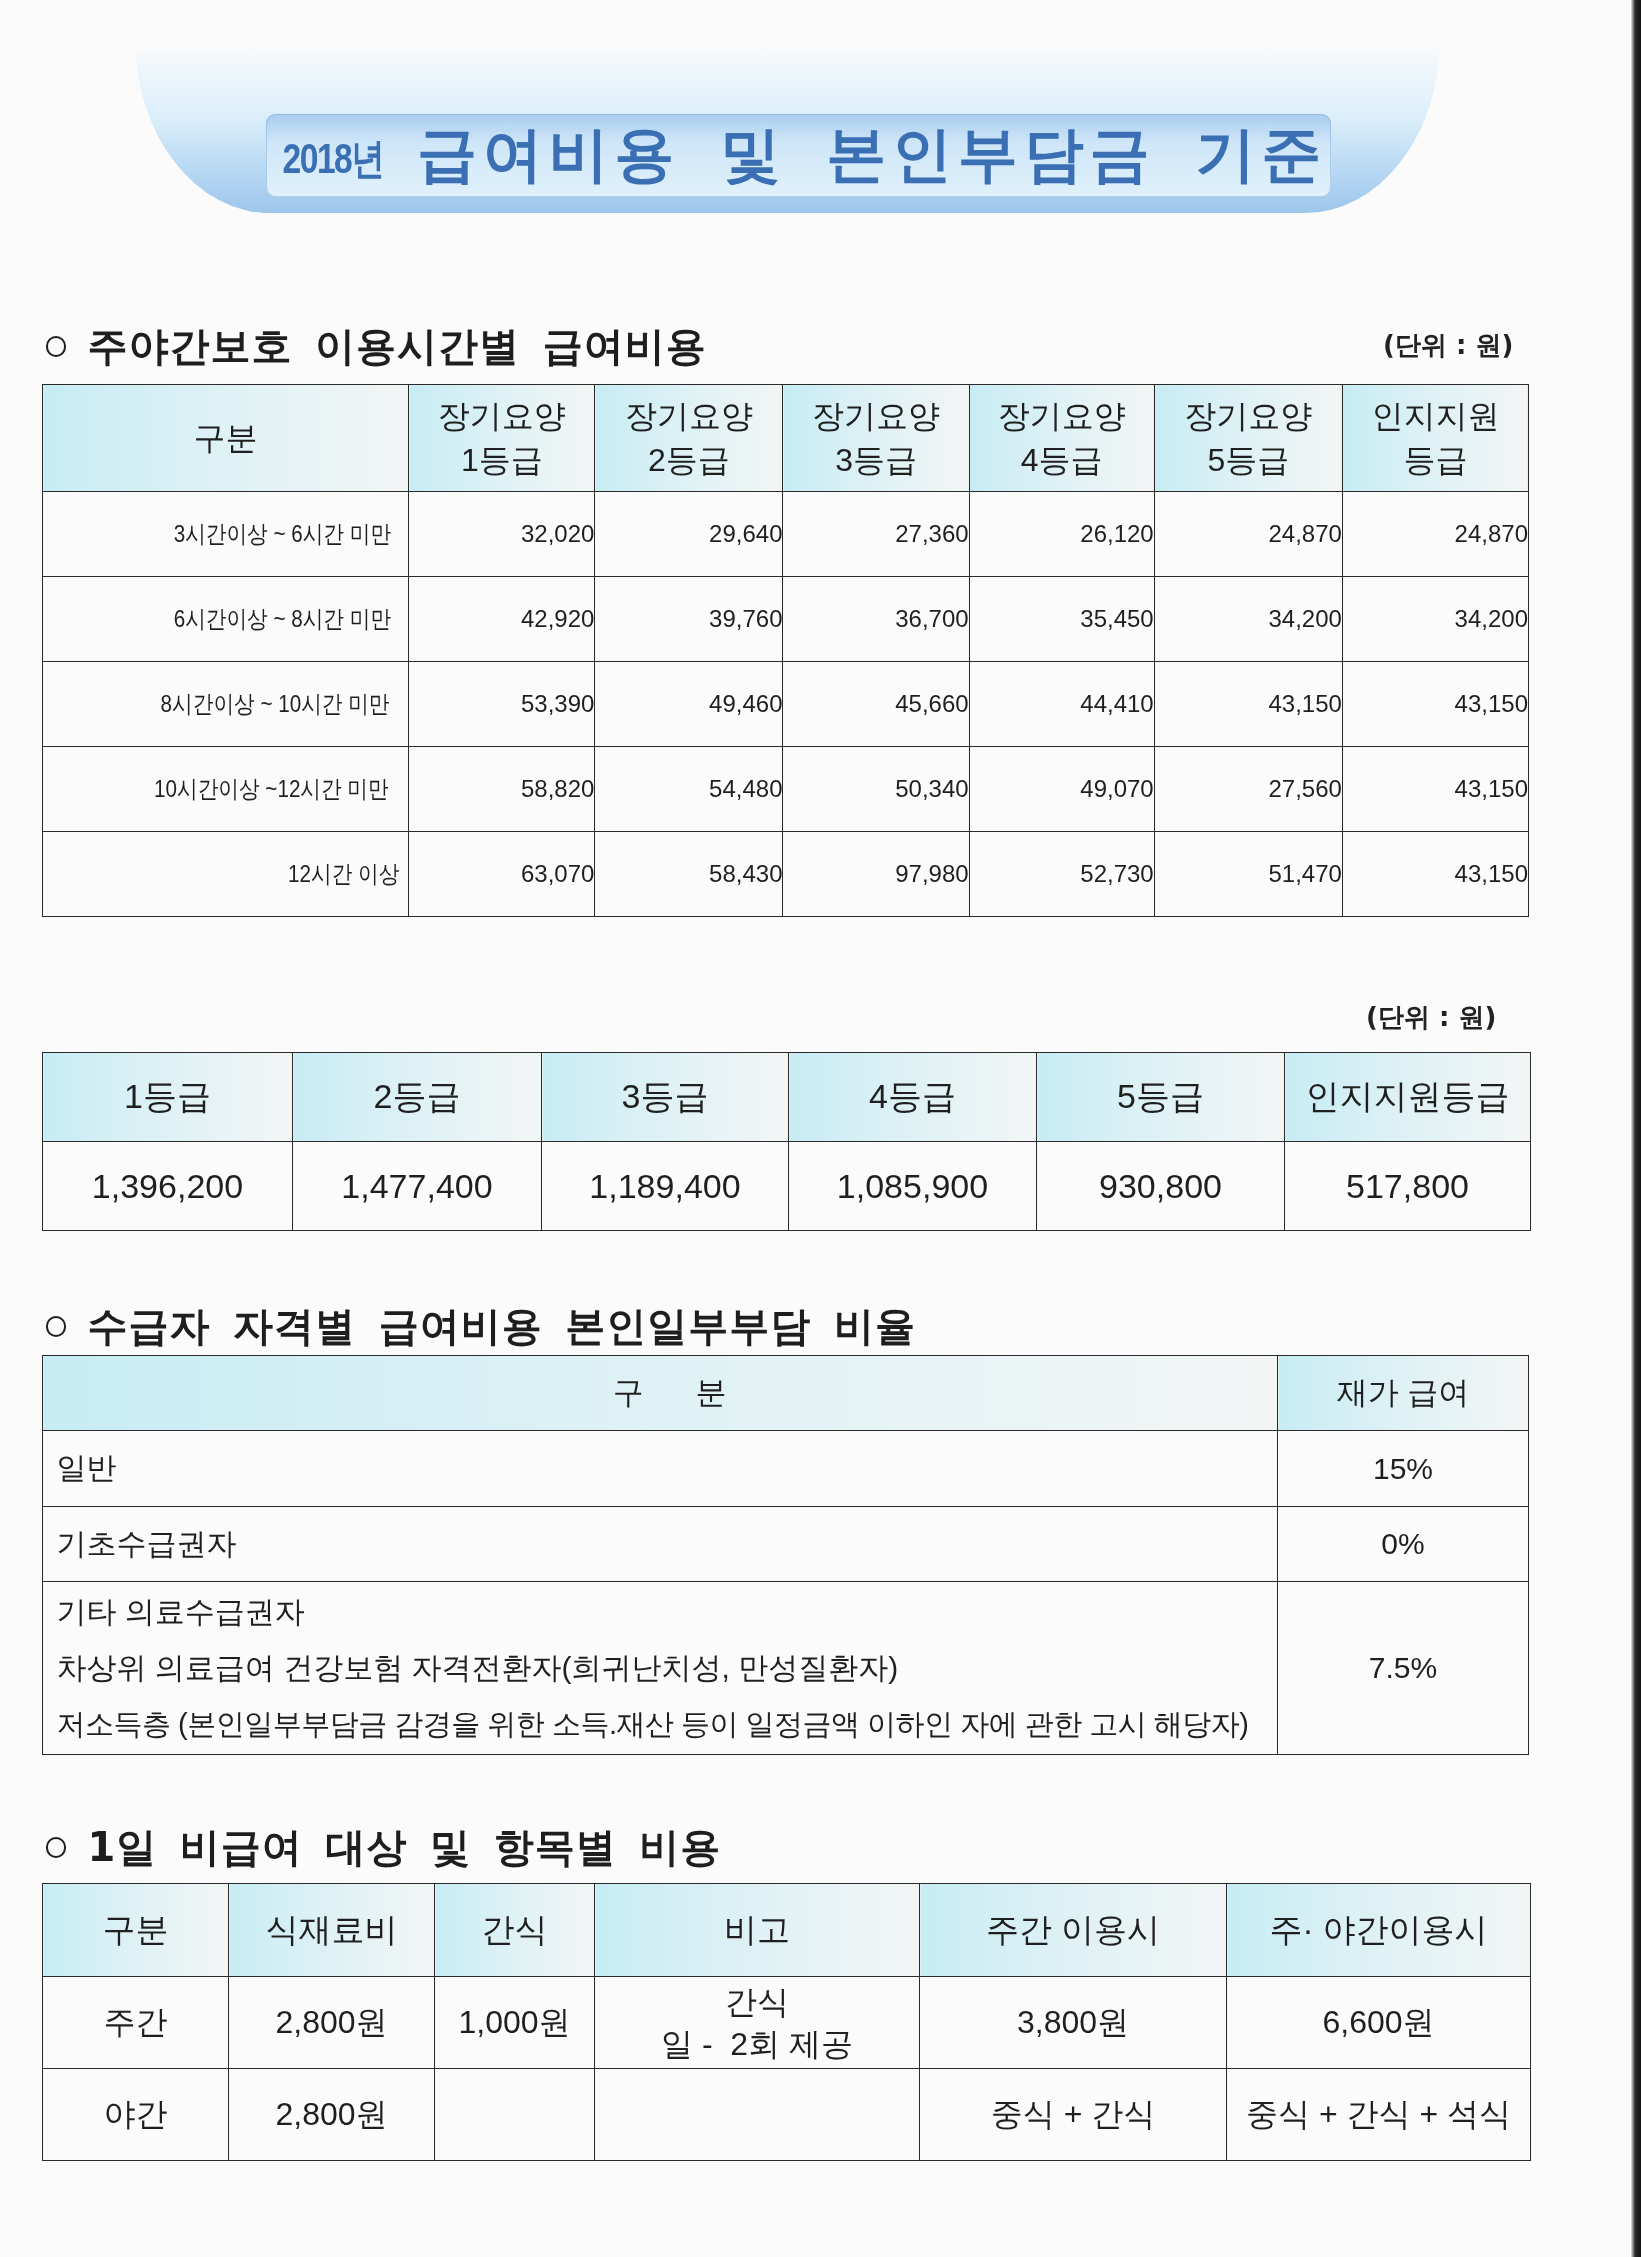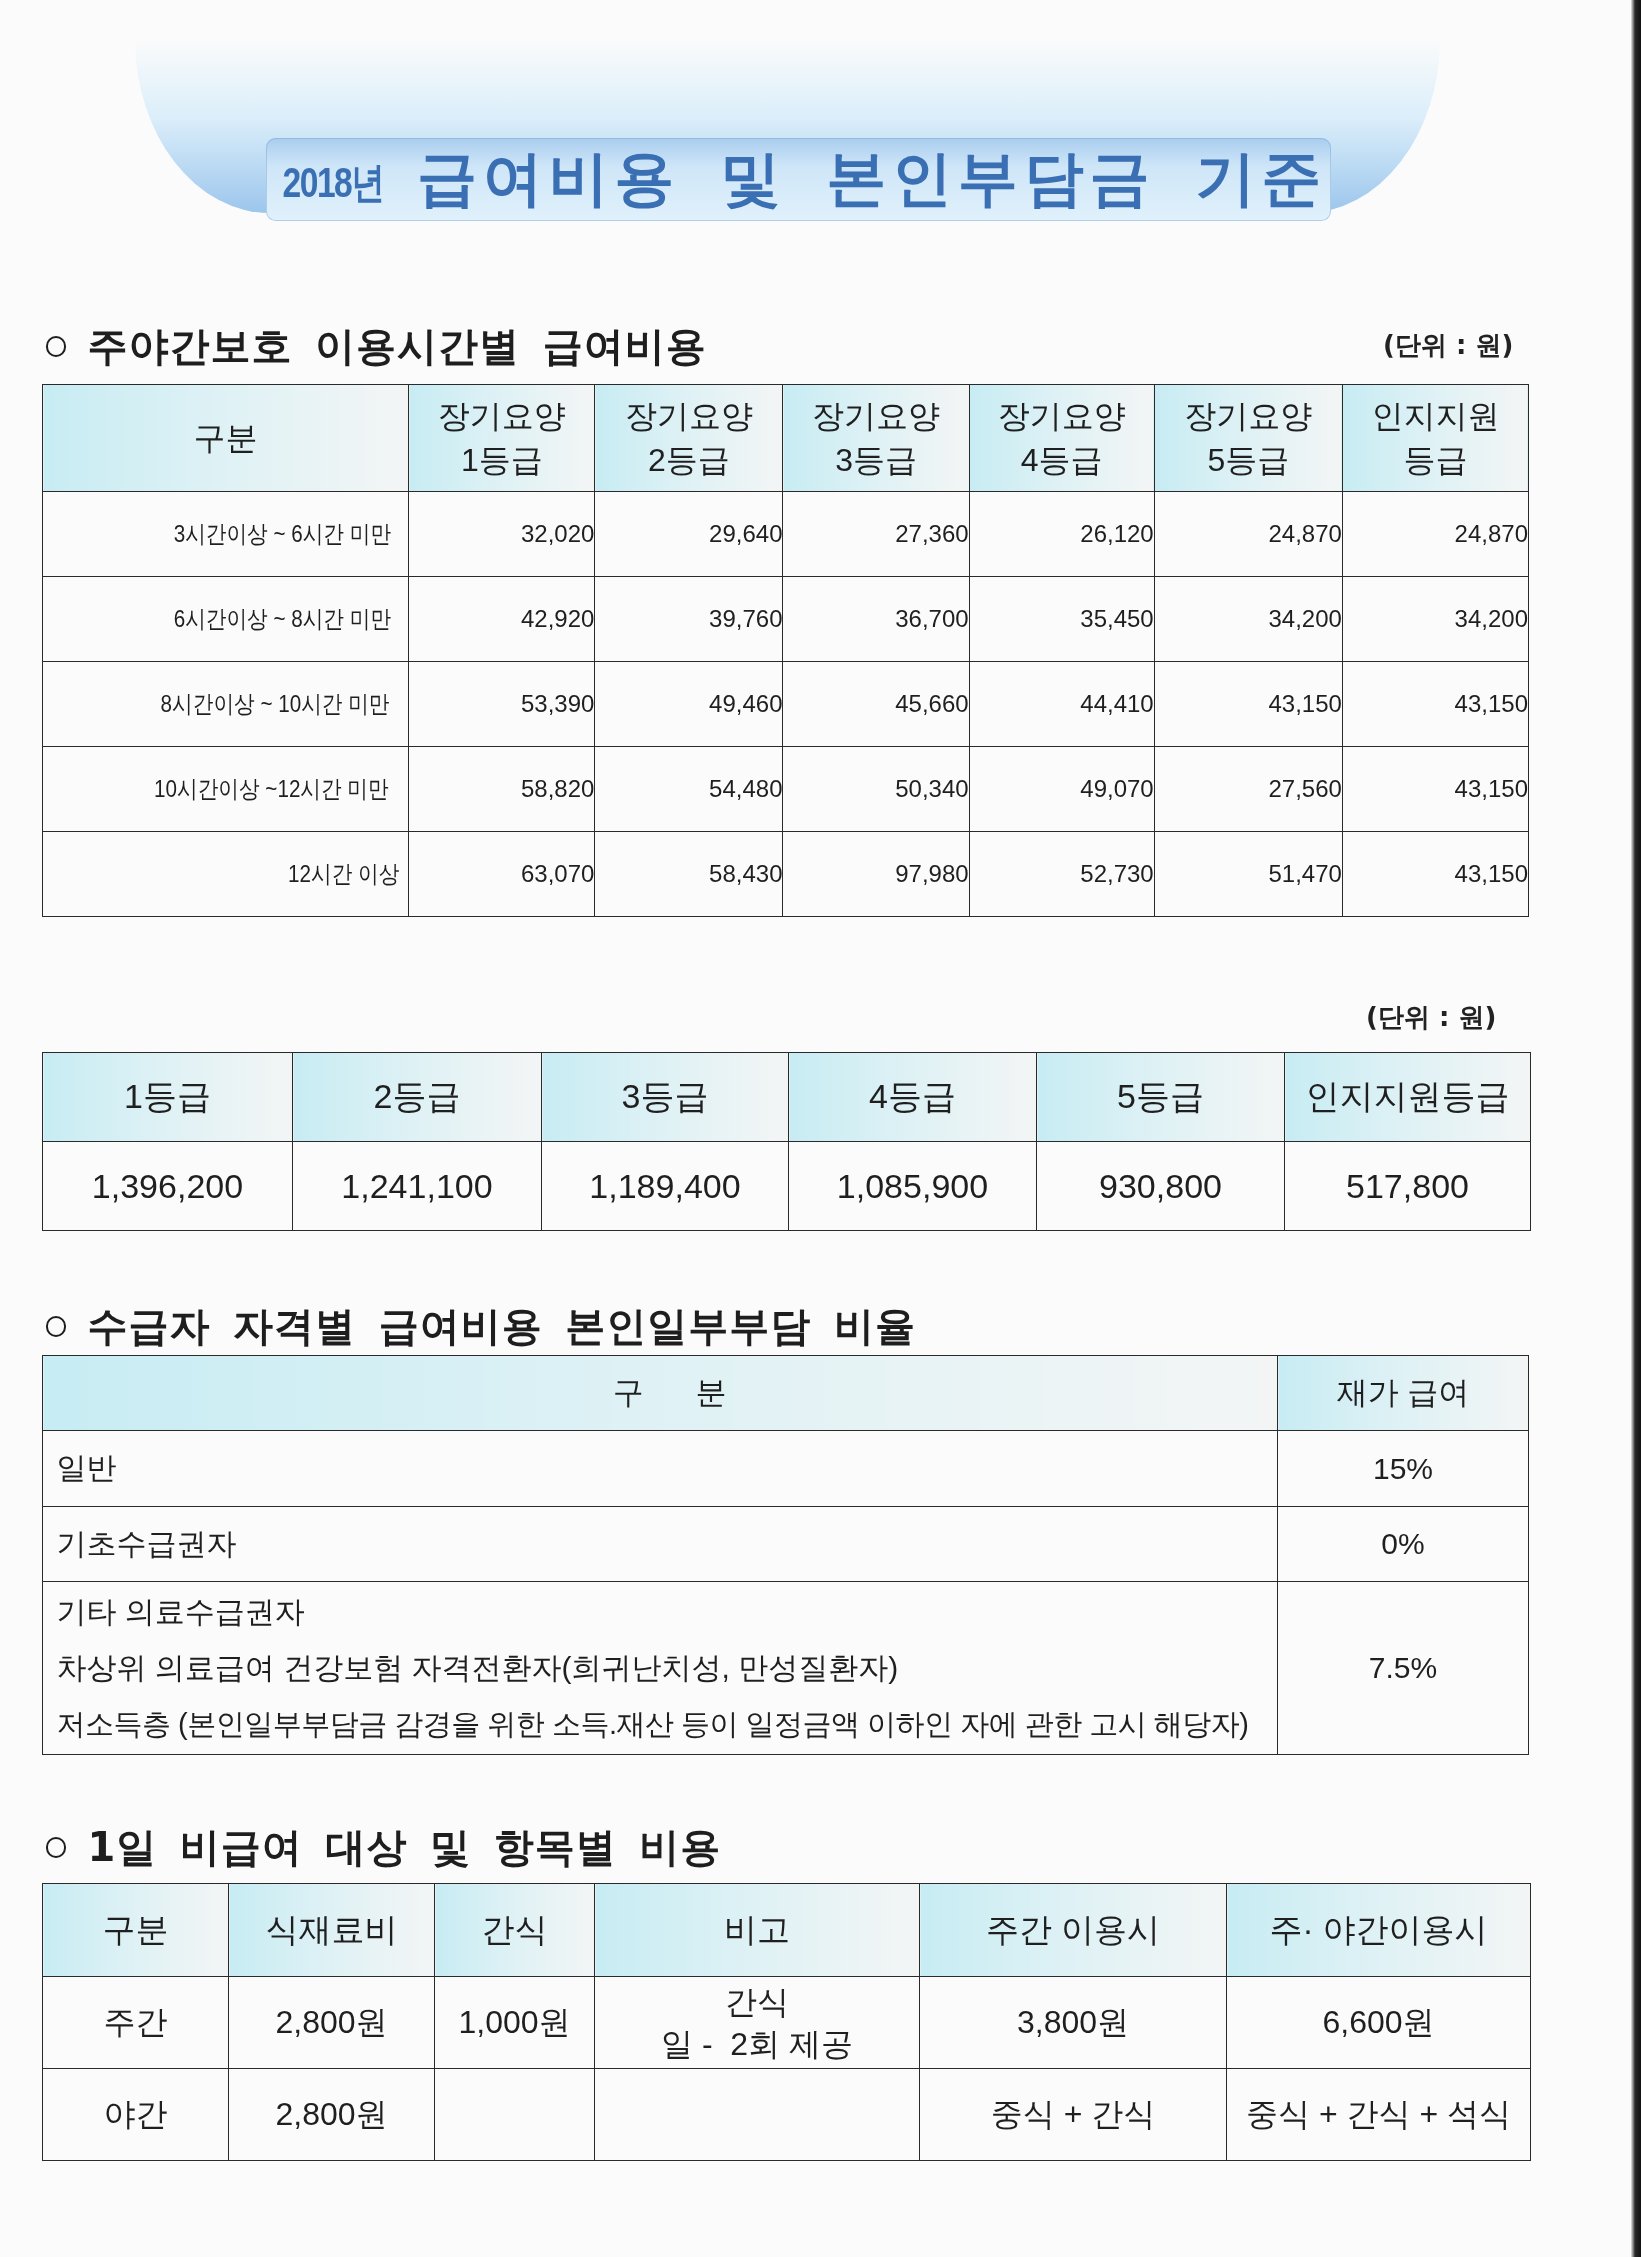--- a/index.html
+++ b/index.html
@@ -29,21 +29,21 @@
       left: 135px;
       top: 39px;
       width: 1305px;
       height: 174px;
       border-radius: 0 0 135px 135px / 0 0 174px 174px;
       background: linear-gradient(to bottom, rgba(255,255,255,0) 0%, #dbeefa 45%, #9cc6ec 100%);
     }
     .banner-box {
       position: absolute;
       left: 266px;
-      top: 138px;
+      top: 114px;
       width: 1065px;
       height: 83px;
       border-radius: 9.7px;
       background: linear-gradient(to bottom, #a9cdee 0%, #cfe6f8 35%, #e0f1fb 100%);
       box-shadow: inset 0 0 0 1px rgba(120,165,210,0.45);
       display: flex;
       align-items: center;
       justify-content: center;
       gap: 21px;
       color: #3a6fb3;
@@ -268,21 +268,21 @@
       <tr>
     <th>1등급</th>
     <th>2등급</th>
     <th>3등급</th>
     <th>4등급</th>
     <th>5등급</th>
     <th>인지지원등급</th>
   </tr>
   <tr>
     <td>1,396,200</td>
-    <td>1,241,100</td>
+    <td>1,477,400</td>
     <td>1,189,400</td>
     <td>1,085,900</td>
     <td>930,800</td>
     <td>517,800</td>
   </tr>
 </tbody>
   </table>
 
 <div class="section-heading" style="top:1299px;">
   <span class="bullet-circle"></span>

